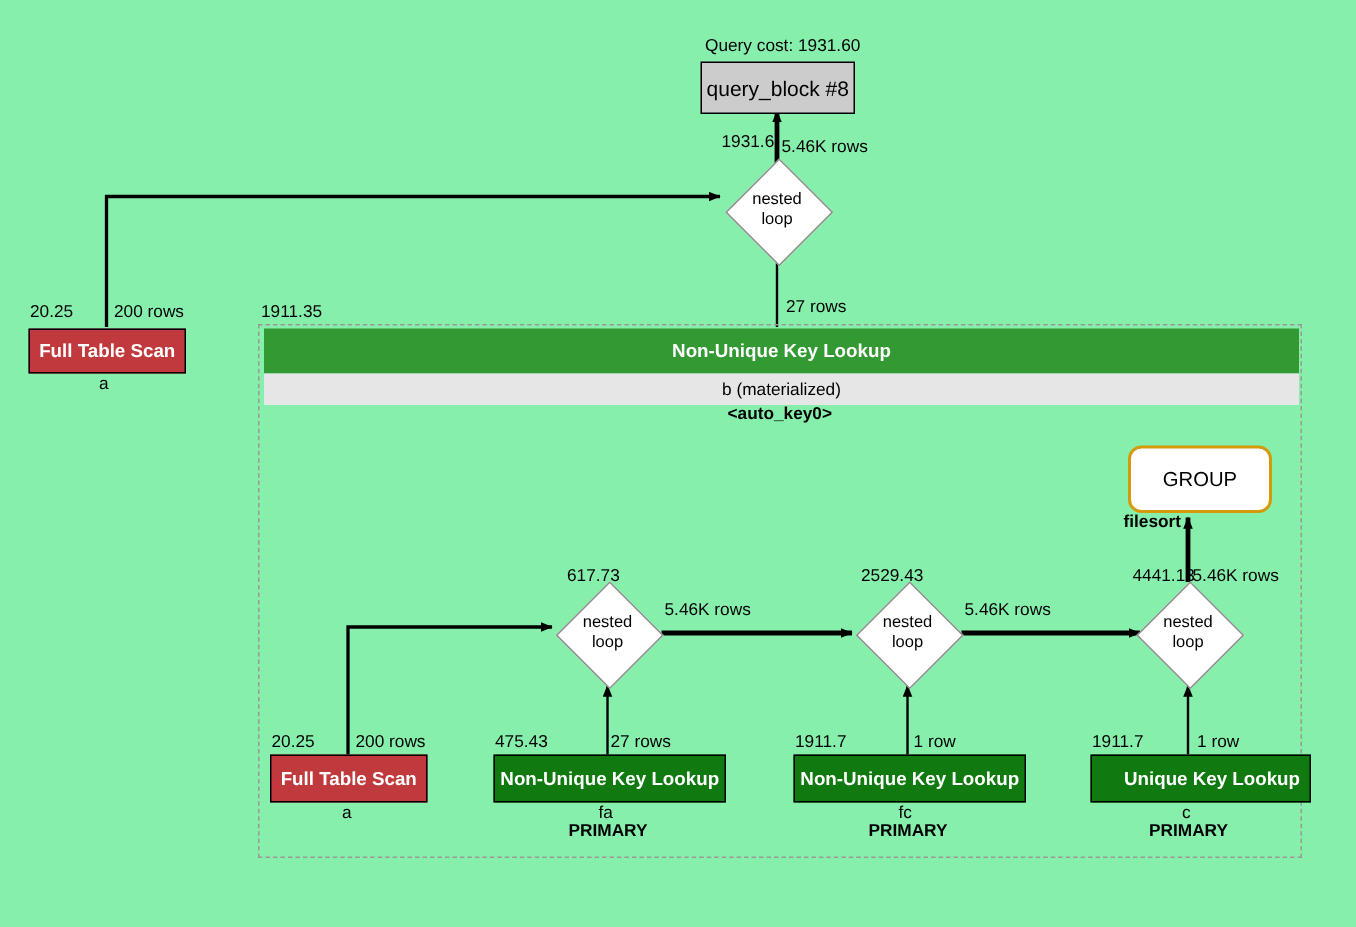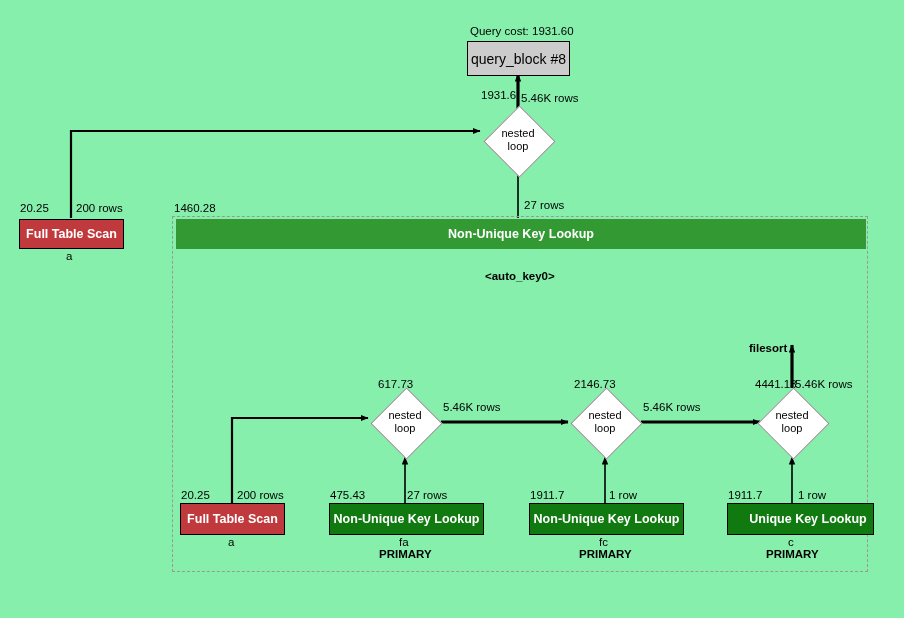--- a/index.html
+++ b/index.html
@@ -195,42 +195,44 @@
 
   <div class="lbl" style="left:20px; top:203px;">20.25</div>
   <div class="lbl" style="left:76px; top:203px;">200 rows</div>
 
   <div class="opbox opbox-red" style="left:19px; top:219px; width:103px; height:28px;">Full Table Scan</div>
 
   <div class="lbl" style="left:66px; top:251px;">a</div>
 
   <div class="dashed-box" style="left:172px; top:216px; width:694px; height:354px;"></div>
 
-  <div class="lbl" style="left:174px; top:203px;">1460.28</div>
+  <div class="lbl" style="left:174px; top:203px;">1911.35</div>
 
   <div class="band-green" style="left:176px; top:219px; width:690px; height:30px;">Non-Unique Key Lookup</div>
 
+  <div class="band-gray" style="left:176px; top:249px; width:690px; height:21px;">b (materialized)</div>
 
   <div class="lbl lbl-bold" style="left:485px; top:271px;">&lt;auto_key0&gt;</div>
 
+  <div class="group-box" style="left:752px; top:297px; width:92px; height:41px;">GROUP</div>
   <div class="lbl lbl-bold" style="left:749px; top:343px;">filesort</div>
 
   <div class="lbl" style="left:378px; top:379px;">617.73</div>
 
   <div class="diamond-wrap" style="left:370px; top:387px;">
     <div class="diamond-shape"></div>
     <div class="diamond-text">
       <span>nested</span>
       <span>loop</span>
     </div>
   </div>
 
   <div class="lbl" style="left:443px; top:402px;">5.46K rows</div>
 
-  <div class="lbl" style="left:574px; top:379px;">2146.73</div>
+  <div class="lbl" style="left:574px; top:379px;">2529.43</div>
 
   <div class="diamond-wrap" style="left:570px; top:387px;">
     <div class="diamond-shape"></div>
     <div class="diamond-text">
       <span>nested</span>
       <span>loop</span>
     </div>
   </div>
 
   <div class="lbl" style="left:643px; top:402px;">5.46K rows</div>

